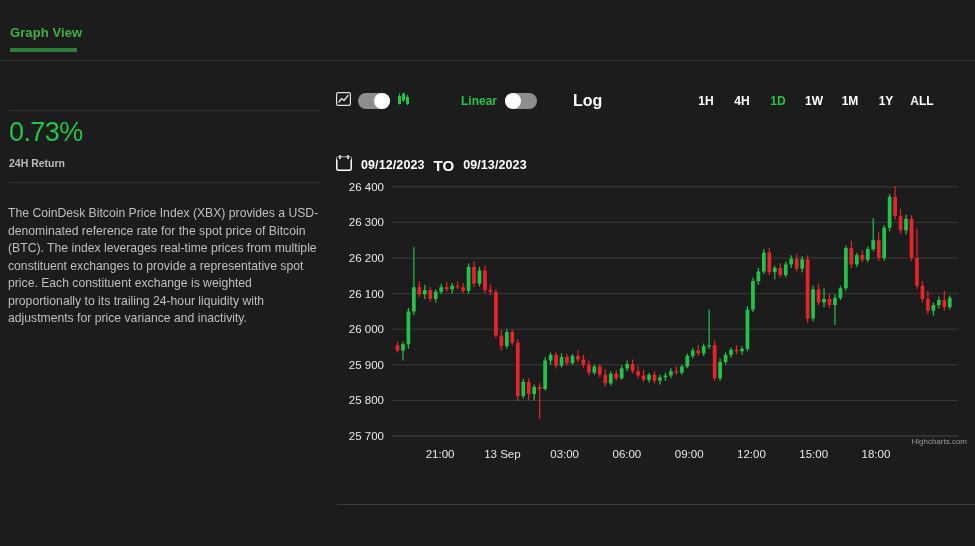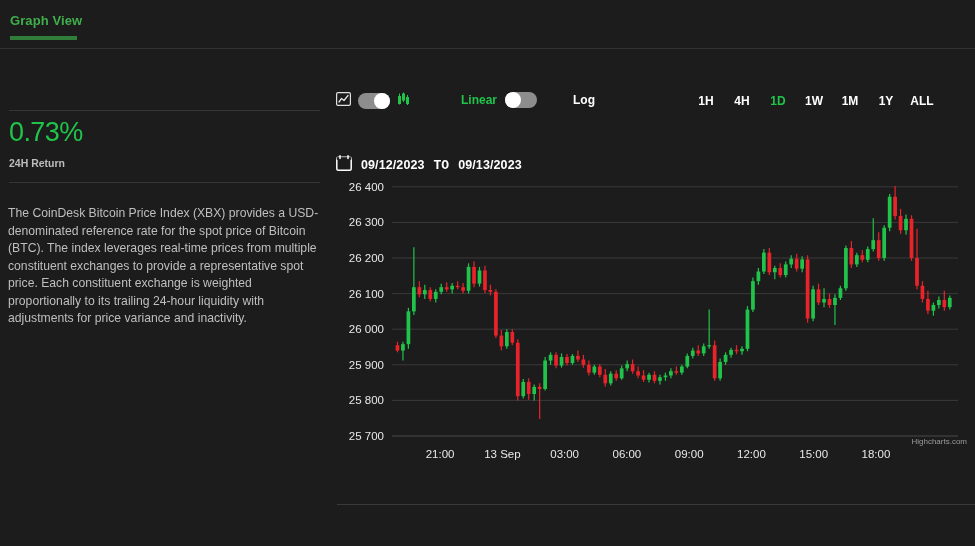--- a/index.html
+++ b/index.html
@@ -6,21 +6,21 @@
   html, body {
     width: 975px; height: 546px;
     background: #1c1c1c;
     font-family: "Liberation Sans", sans-serif;
     overflow: hidden;
   }
   .page { position: relative; width: 975px; height: 546px; background: #1c1c1c; }
 
   
   .tabbar {
-    position: absolute; left: 0; top: 0; width: 975px; height: 49px;
+    position: absolute; left: 0; top: 12px; width: 975px; height: 49px;
     border-bottom: 1px solid #333;
   }
   .tab {
     position: absolute; left: 10px; top: 13px;
     font-size: 13px; font-weight: bold; color: #3fae4b;
     letter-spacing: .1px;
   }
   .tab-underline {
     position: absolute; left: 10px; top: 36px; width: 67px; height: 4px;
     background: #2f7d38;
@@ -74,35 +74,35 @@
     background: #8d8d8d; cursor: pointer; flex: 0 0 auto;
   }
   .switch .knob {
     position: absolute; top: 0px; width: 16px; height: 16px; border-radius: 50%;
     background: #ffffff;
   }
   .switch.on .knob { left: 16px; }
   .switch.off .knob { left: 0px; }
 
   .lbl-on { font-size: 12px; font-weight: bold; color: #21c44a; }
-  .lbl-off { font-size: 12px; font-weight: bold; color: #ffffff; padding-left: 28px; }
+  .lbl-off { font-size: 16px; font-weight: bold; color: #ffffff; padding-left: 28px; }
 
   .ranges {
     position: absolute; left: 358px; top: 0px;
     display: flex; align-items: center; gap: 0px;
   }
   .range-btn {
     font-size: 12px; font-weight: bold; color: #ffffff;
     padding: 4px 0; width: 36px; text-align: center; cursor: pointer;
   }
   .range-btn.active { color: #21c44a; }
 
   .dates { position: absolute; left: 6px; top: 0px; display: flex; align-items: center; gap: 9px; margin-top: 27px; }
   .datetext { font-size: 12.5px; font-weight: bold; color: #ffffff; letter-spacing: .1px; }
-  .dateto { font-size: 13px; font-weight: bold; color: #ffffff; font-family: Liberation Mono, monospace; }
+  .dateto { font-size: 15px; font-weight: bold; color: #ffffff; }
 
   
   .chartbox { position: absolute; left: 0px; top: 105px; width: 645px; height: 360px; }
   .chart-svg { display: block; }
   .credit {
     position: absolute; right: 8px; top: 276px;
     font-size: 8px; color: #9a9a9a;
   }
   .watermark {
     position: absolute; left: 527px; top: 251px;

